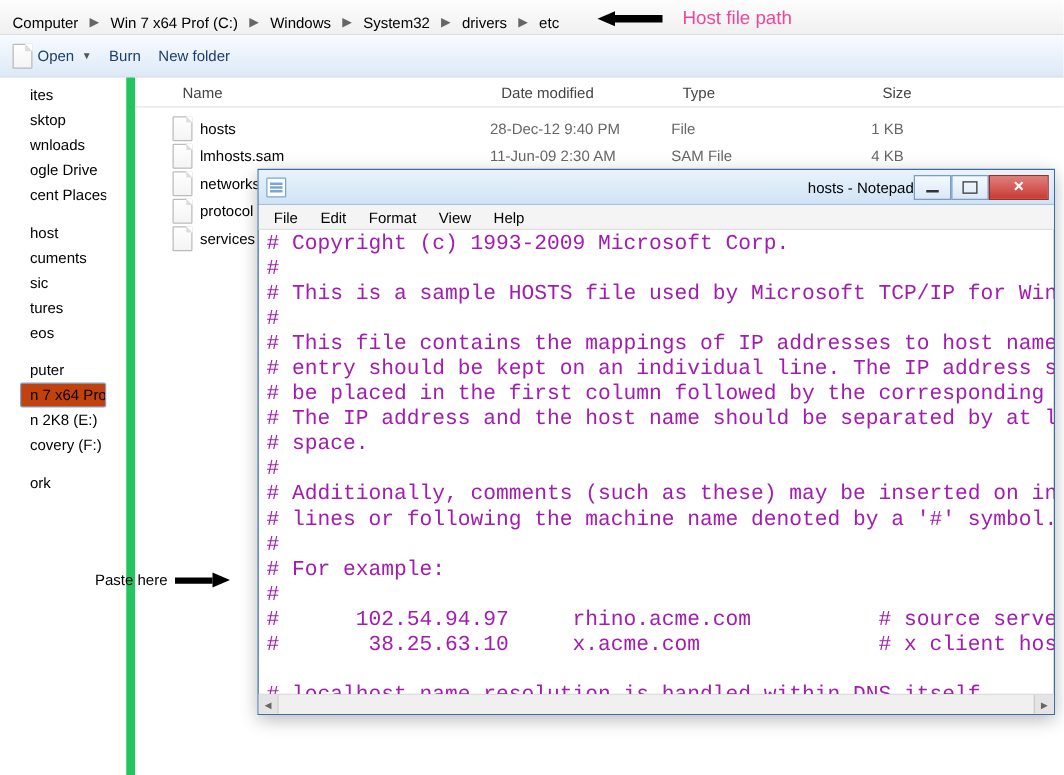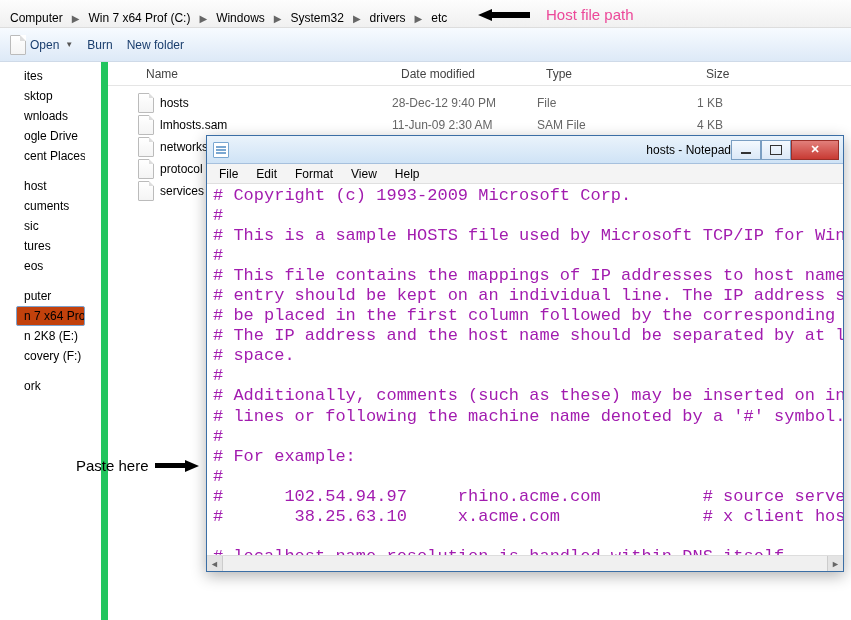--- a/index.html
+++ b/index.html
@@ -67,21 +67,21 @@
 .np-menu { height: 20px; background: #f4f4f4; display: flex; align-items: center; padding: 0 4px; gap: 2px; border-bottom: 1px solid #e0e0e0; }
 .np-menu .mi { padding: 2px 8px; cursor: default; }
 
 .np-body { flex:1; overflow: auto; padding: 2px 6px 2px 6px; font-family: "Courier New", monospace; font-size: 17px; line-height: 1.18; white-space: pre; color: #a21caf; }
 .np-scroll { height: 16px; background: #f0f0f0; border-top: 1px solid #ddd; display:flex; }
 .np-scroll .track { flex:1; background:#f0f0f0; }
 .np-scroll .arr { width:16px; background:#e4e4e4; border-left:1px solid #ccc; display:flex; align-items:center; justify-content:center; font-size:9px; color:#666; }
 .np-scroll .arr:first-child { border-left:none; border-right:1px solid #ccc; }
 
 
-.annotation2 { position: absolute; top: 457px; left: 76px; display:flex; align-items:center; z-index:20; font-family: Arial,sans-serif; font-size:15px; color:#000; }
+.annotation2 { position: absolute; top: 457px; left: 76px; display:flex; align-items:center; z-index:20; font-family: Arial,sans-serif; font-size:12px; color:#000; }
 .annotation2 .bar { width: 30px; height:5px; background:#000; margin-left:6px; }
 .annotation2 .head { width:0; height:0; border-top:6px solid transparent; border-bottom:6px solid transparent; border-left:14px solid #000; }
 
 </style>
 </head>
 <body>
 
 <div class="explorer">
 
   <div class="breadcrumb-bar">

